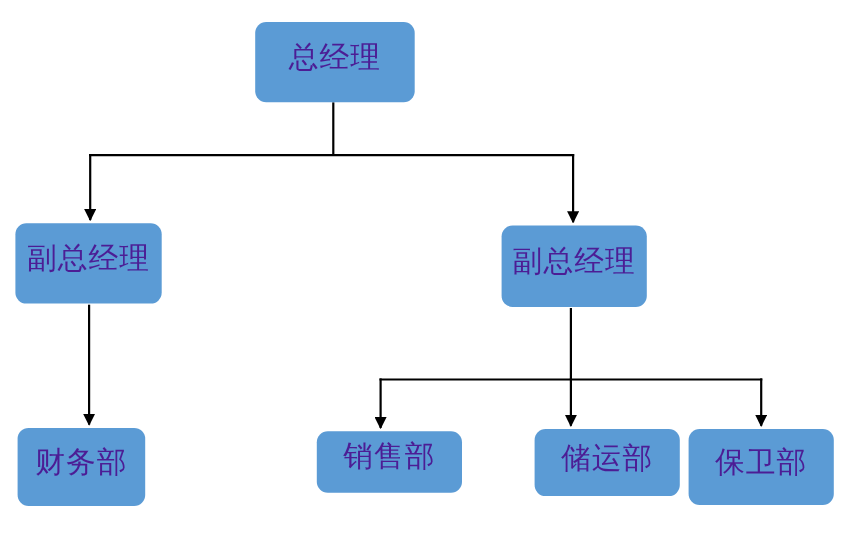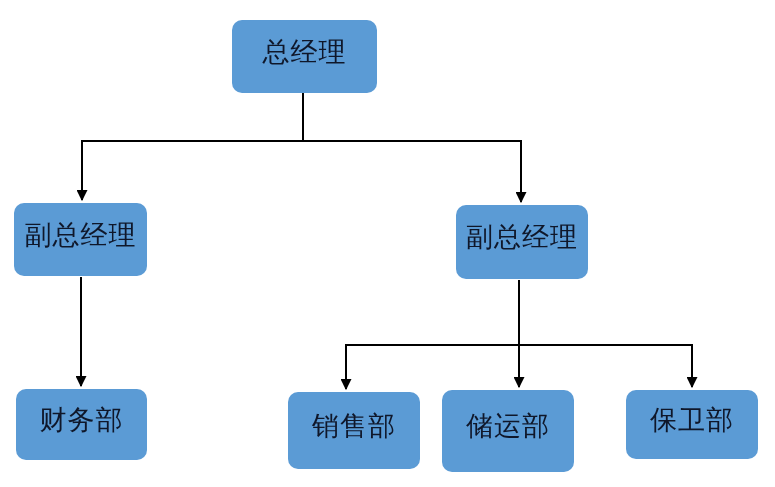--- a/index.html
+++ b/index.html
@@ -20,38 +20,38 @@
     left: 0;
     top: 0;
     width: 775px;
     height: 487px;
     z-index: 1;
   }
   .node {
     position: absolute;
     z-index: 2;
     background: #5b9bd5;
-    color: #0f172a;
+    color: #4c1d95;
     border-radius: 10px;
     display: flex;
     align-items: center;
     justify-content: center;
     font-size: 27px;
     letter-spacing: 1px;
     box-sizing: border-box;
     padding-bottom: 10px;
     user-select: none;
   }
   
   .node-gm       { left: 232px; top:  20px; width: 145px; height: 73px; }
   .node-dep-l    { left:  14px; top: 203px; width: 133px; height: 73px; }
   .node-dep-r    { left: 456px; top: 205px; width: 132px; height: 74px; }
-  .node-finance  { left:  16px; top: 389px; width: 131px; height: 71px; }
-  .node-sales    { left: 288px; top: 392px; width: 132px; height: 77px; }
-  .node-storage  { left: 442px; top: 390px; width: 132px; height: 82px; font-family: Liberation Serif, serif; }
+  .node-finance  { left:  16px; top: 389px; width: 116px; height: 71px; }
+  .node-sales    { left: 288px; top: 392px; width: 132px; height: 56px; }
+  .node-storage  { left: 486px; top: 390px; width: 132px; height: 61px; font-family: Liberation Serif, serif; }
   .node-security { left: 626px; top: 390px; width: 132px; height: 69px; text-align: center; }
 
   line { stroke: #000000; stroke-width: 2; }
 </style>
 </head>
 <body>
 
 <div class="canvas">
 
   <svg class="connectors" viewBox="0 0 775 487" xmlns="http://www.w3.org/2000/svg">

